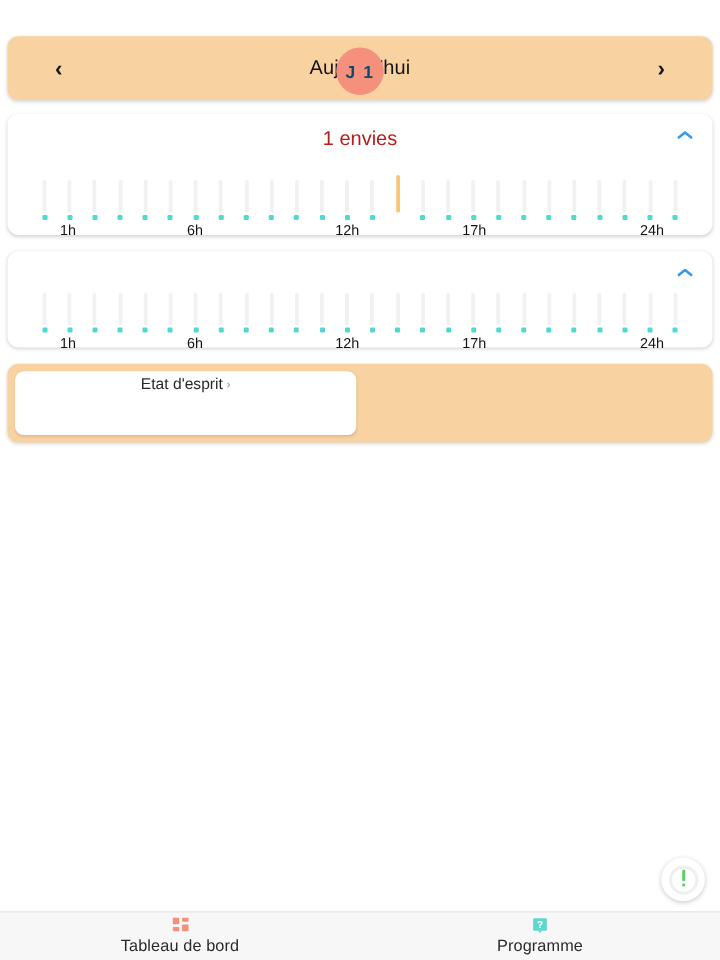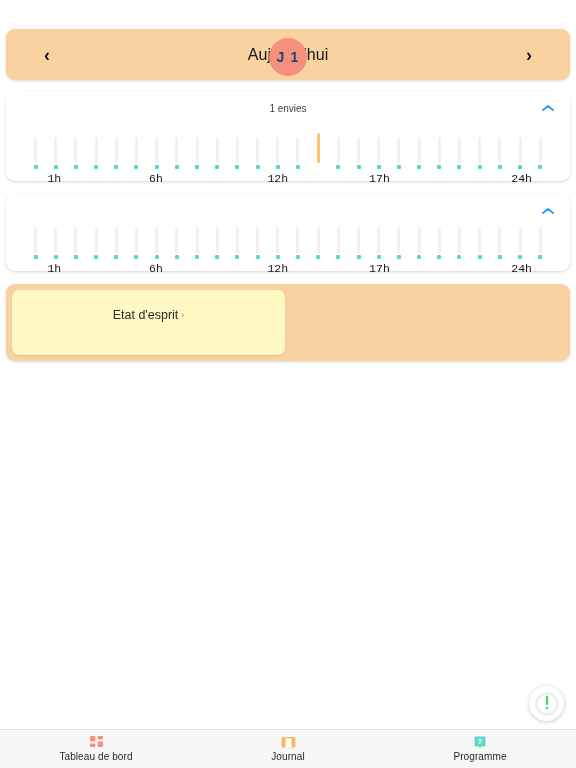--- a/index.html
+++ b/index.html
@@ -90,40 +90,39 @@
     margin: 0 6px;
     box-shadow: 0 1px 3px rgba(0,0,0,0.17);
     position: relative;
     padding: 10px 0 8px 0;
   }
   .card.first { margin-top: 11px; }
   .card.second { margin-top: 13px; }
 
   .card-title {
     text-align: center;
-    font-size: 10px;
-    color: #404040;
+    font-size: 16px;
+    color: #b91c1c;
     padding-top: 2px;
   }
   .collapse-chevron {
     position: absolute;
     right: 15px;
     top: 12px;
     width: 14px;
     height: 10px;
     cursor: pointer;
   }
   .collapse-chevron svg { display: block; }
 
   
   .chart {
     position: relative;
     height: 48px;
     margin: 11px 28px 0 28px;
-    font-family: Liberation Mono, monospace;
   }
   .chart-bars {
     position: relative;
     height: 38px;
     display: flex;
     align-items: flex-end;
     justify-content: space-between;
   }
   .bar-slot {
     position: relative;
@@ -169,24 +168,24 @@
     margin: 13px 6px 0 6px;
     background: #f8d2a0;
     border-radius: 9px;
     padding: 6px;
     display: grid;
     grid-template-columns: 1fr 1fr;
     gap: 6px;
     box-shadow: 0 1px 3px rgba(0,0,0,0.16);
   }
   .tile {
-    background: #fef9c3;
+    background: #ffffff;
     border-radius: 7px;
     height: 50px;
-    padding-top: 15px;
+    padding-top: 1px;
     text-align: center;
     cursor: pointer;
     box-shadow: 0 1px 2px rgba(0,0,0,0.10);
   }
   .tile-label {
     font-size: 12.5px;
     color: #2a2a2e;
   }
   .tile-chevron {
     font-size: 9px;
@@ -225,21 +224,21 @@
     display: flex;
     flex-direction: column;
     align-items: center;
     justify-content: center;
     cursor: pointer;
     gap: 2px;
   }
   .tab-icon { height: 13px; display: flex; align-items: center; justify-content: center; }
   .tab-icon svg { display: block; }
   .tab-label {
-    font-size: 10px;
+    font-size: 13px;
     color: #2a2a2e;
     letter-spacing: .1px;
   }
 </style>
 </head>
 <body>
 
 <div class="app">
   <div class="content">
 
@@ -521,29 +520,20 @@
           <rect x="0" y="0" width="5.4" height="5.4" rx="0.8" fill="#f4907c"></rect>
           <rect x="7.6" y="0" width="5.4" height="3.4" rx="0.8" fill="#f4907c"></rect>
           <rect x="0" y="7.6" width="5.4" height="3.4" rx="0.8" fill="#f4907c"></rect>
           <rect x="7.6" y="5.6" width="5.4" height="5.4" rx="0.8" fill="#f4907c"></rect>
         </svg>
       </span>
       <span class="tab-label">Tableau de bord</span>
     </div>
     <div class="tab">
       <span class="tab-icon">
-        <svg width="15" height="13" viewBox="0 0 15 13" aria-hidden="true">
-          <rect x="0.6" y="1" width="13.8" height="10.6" rx="1.2" fill="#f5b968"></rect>
-          <rect x="4.6" y="2.2" width="5.8" height="9.4" rx="0.8" fill="#ffffff"></rect>
-        </svg>
-      </span>
-      <span class="tab-label">Journal</span>
-    </div>
-    <div class="tab">
-      <span class="tab-icon">
         <svg width="12" height="13" viewBox="0 0 12 13" aria-hidden="true">
           <rect x="0.5" y="0.5" width="11" height="10" rx="1" fill="#5ed7cd"></rect>
           <polygon points="4.6,10.5 7.4,10.5 6,12.6" fill="#5ed7cd"></polygon>
           <text x="6" y="8" text-anchor="middle" font-size="8" font-family="Liberation Sans, sans-serif" fill="#ffffff" font-weight="700">?</text>
         </svg>
       </span>
       <span class="tab-label">Programme</span>
     </div>
   </div>
 </div>

